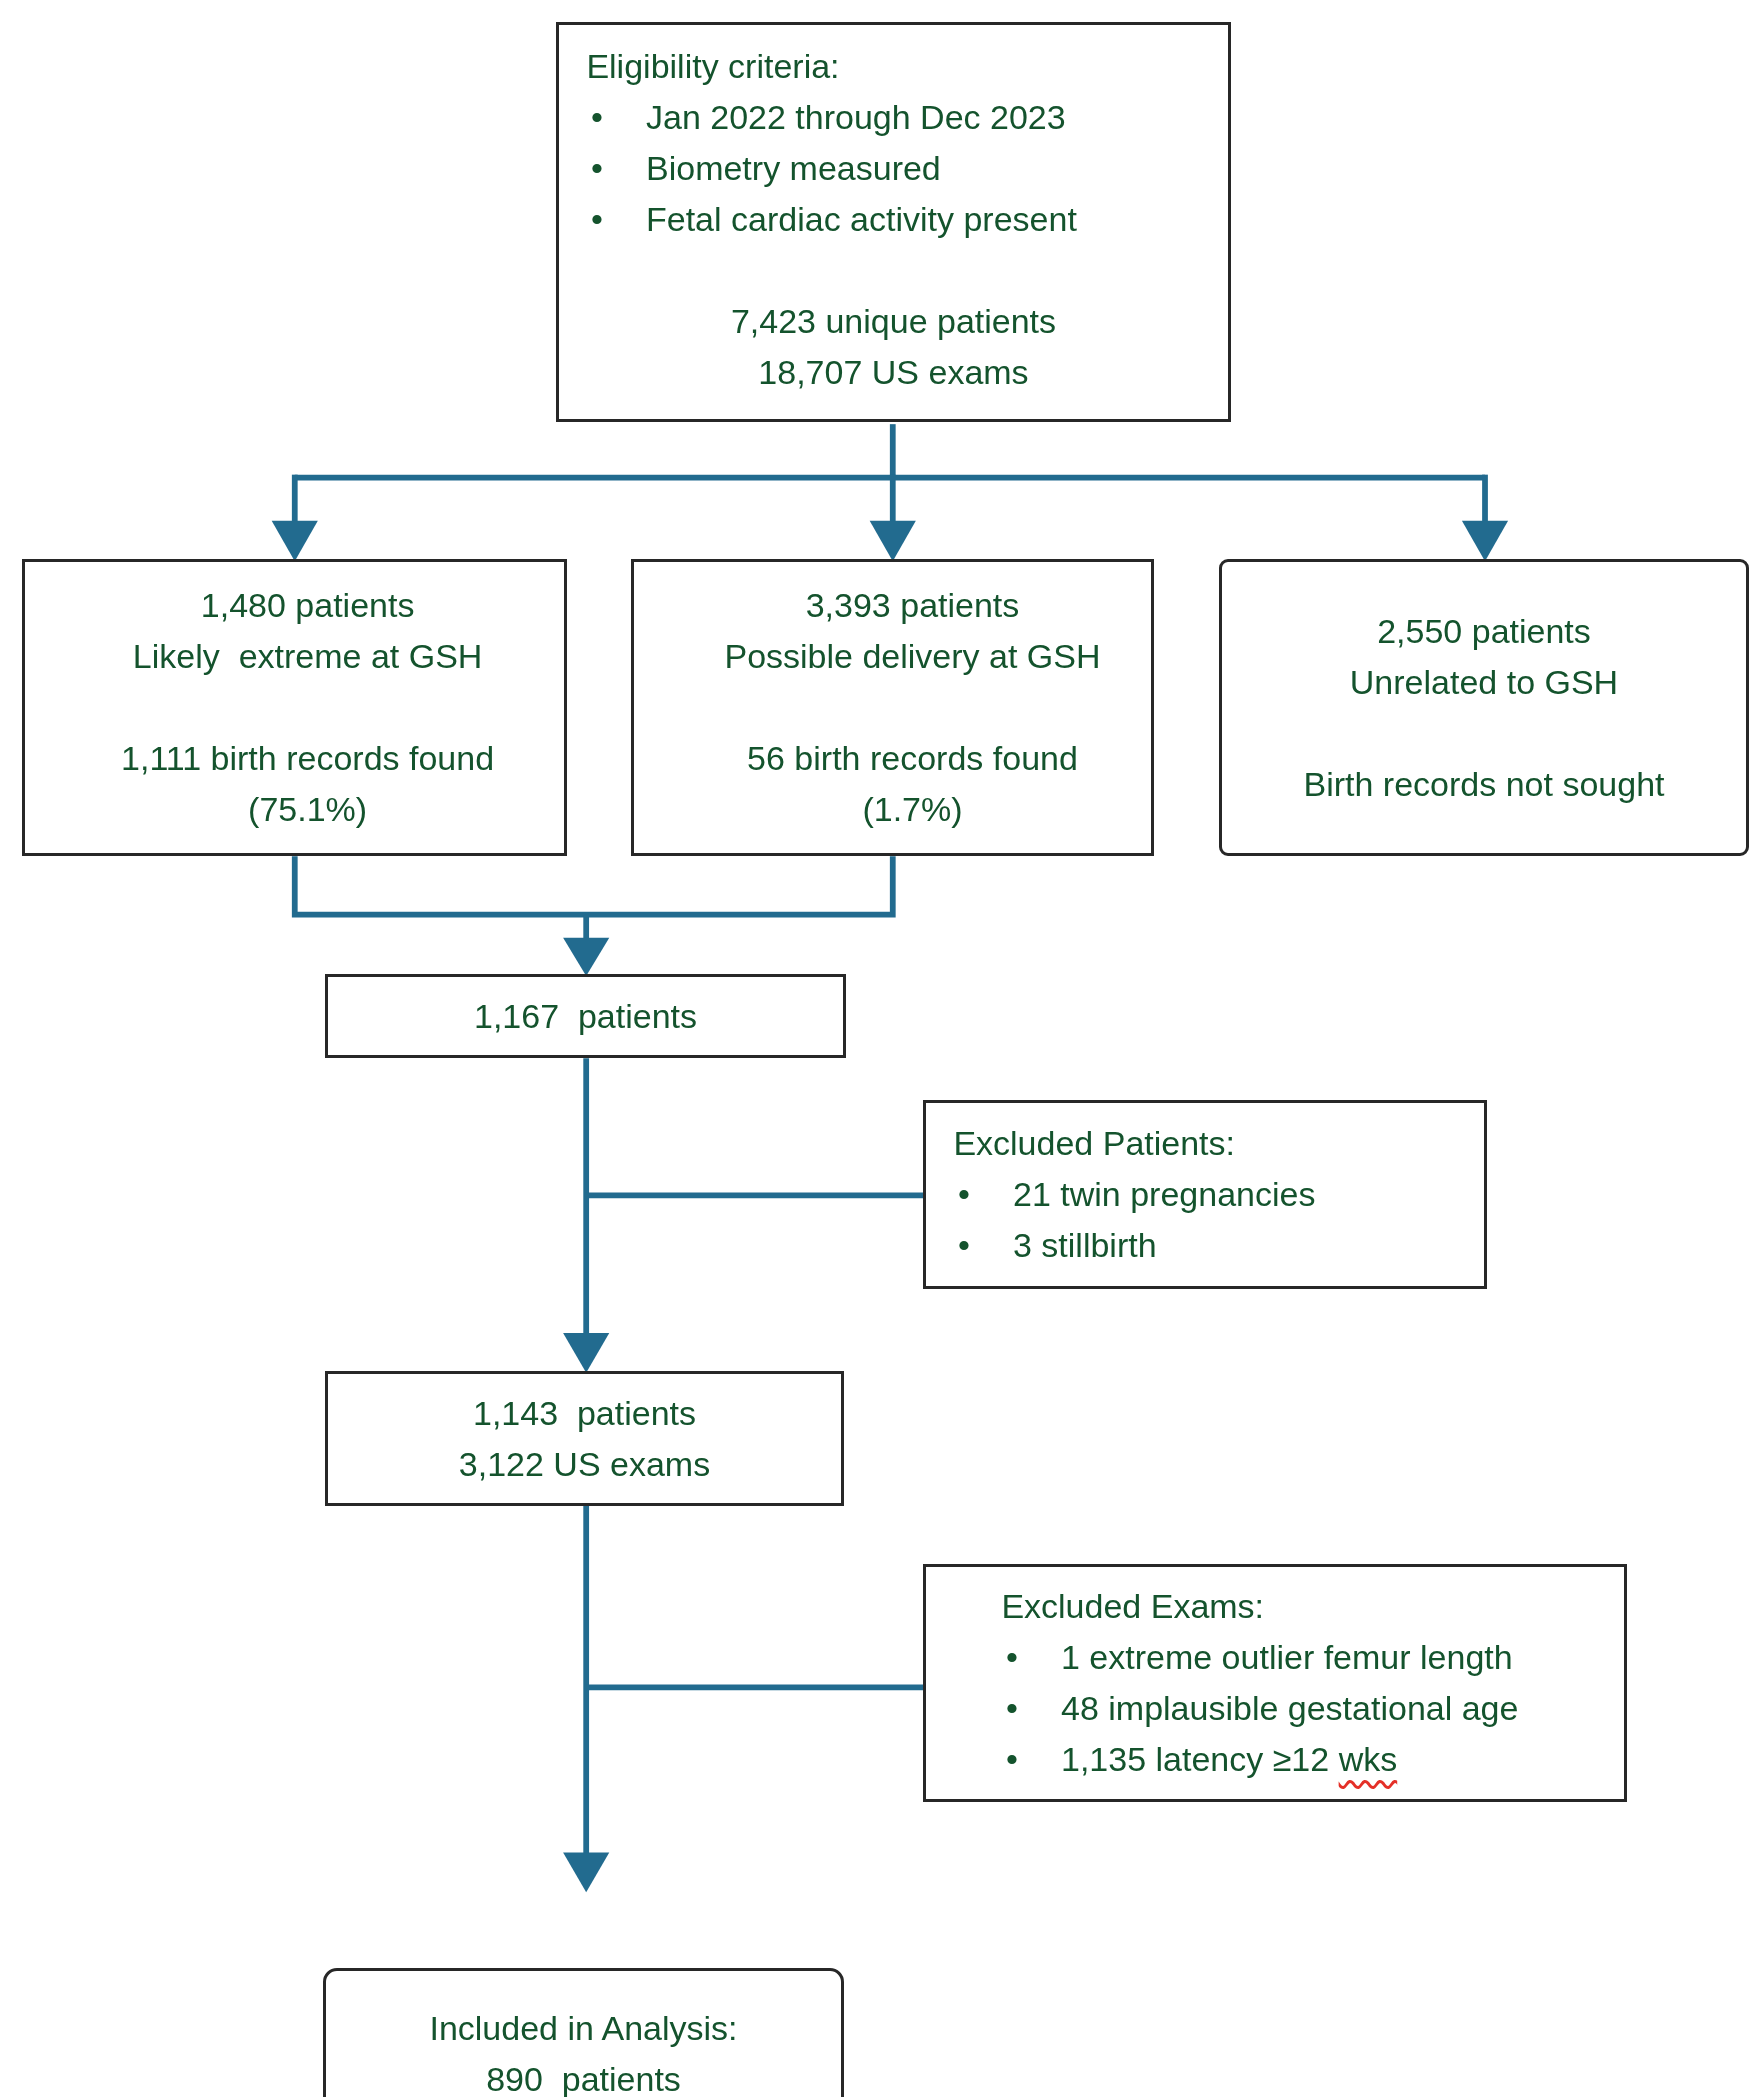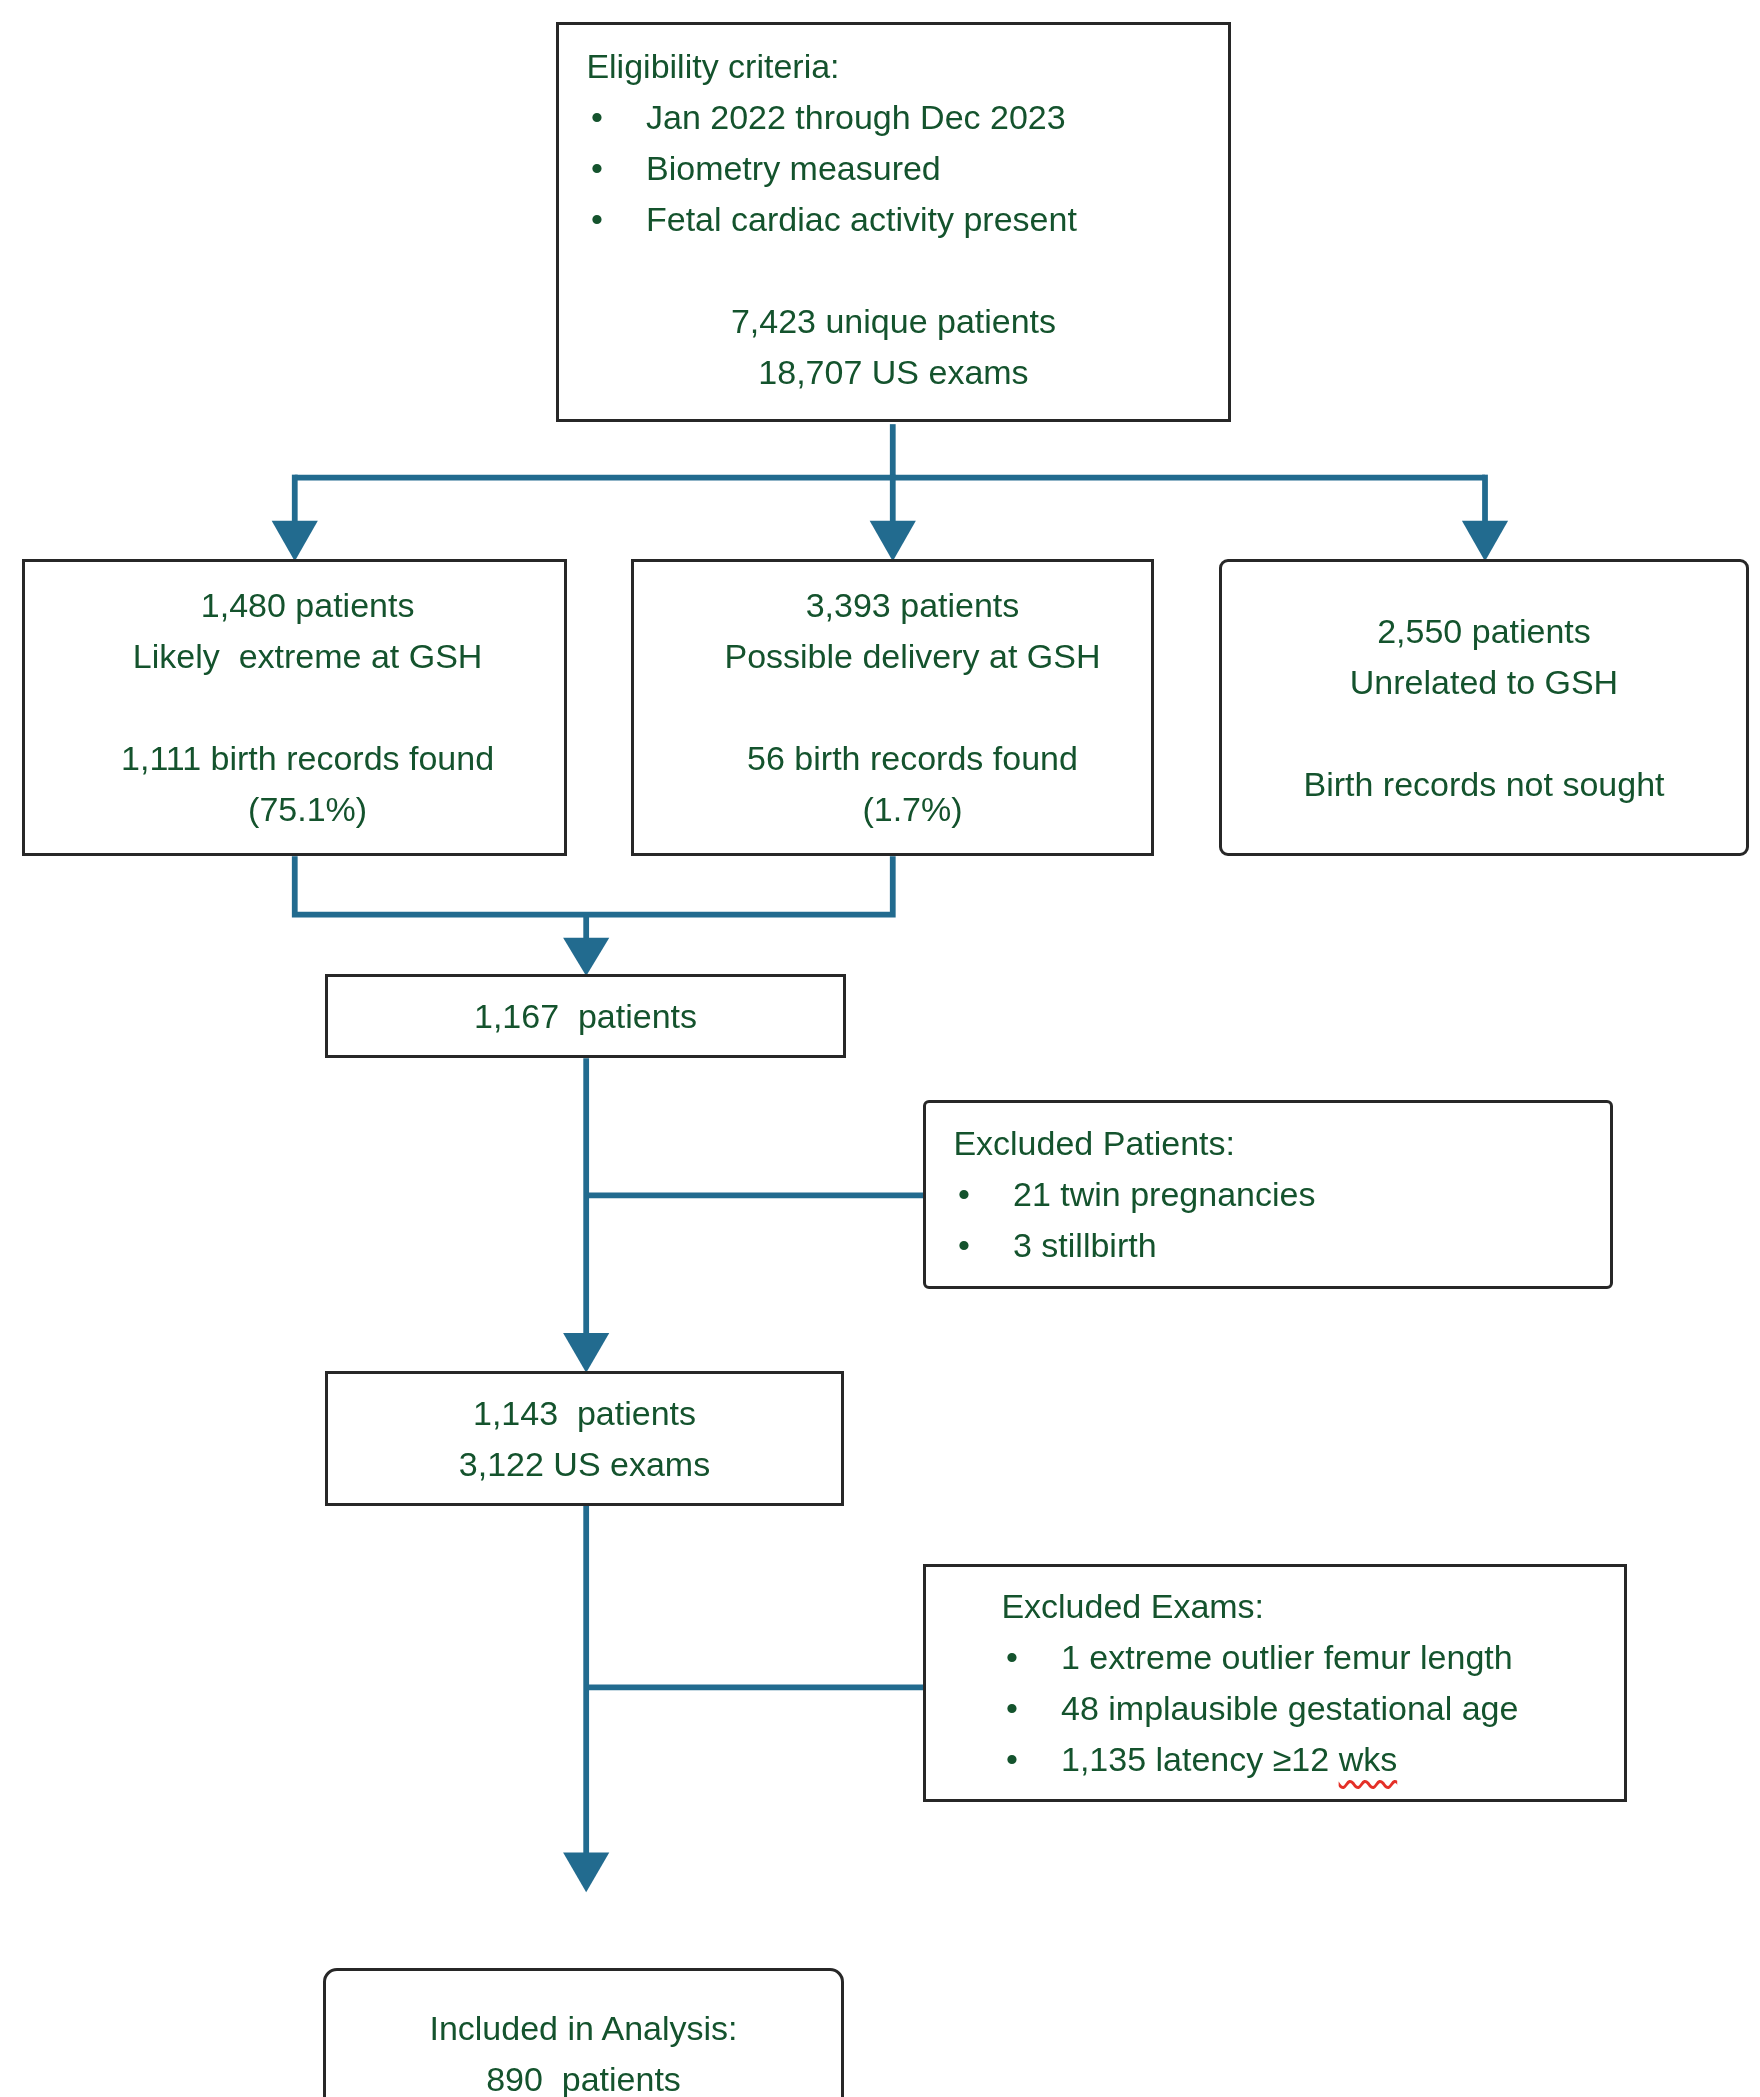--- a/index.html
+++ b/index.html
@@ -133,21 +133,21 @@
     <div class="line">2,550 patients</div>
     <div class="line">Unrelated to GSH</div>
     <div class="line"></div>
     <div class="line">Birth records not sought</div>
   </div>
 
   <div class="box centered" style="left:325px; top:974px; width:521px; height:84px;">
     <div class="line">1,167  patients</div>
   </div>
 
-  <div class="box lefty" style="left:923px; top:1100px; width:690px; height:189px;border-radius:6px;">
+  <div class="box lefty" style="left:923px; top:1100px; width:564px; height:189px;">
     <div class="title-line">Excluded Patients:</div>
     <div class="bullet-row">
       <span class="bullet-glyph">•</span>
       <span class="bullet-text">21 twin pregnancies</span>
     </div>
     <div class="bullet-row">
       <span class="bullet-glyph">•</span>
       <span class="bullet-text">3 stillbirth</span>
     </div>
   </div>

